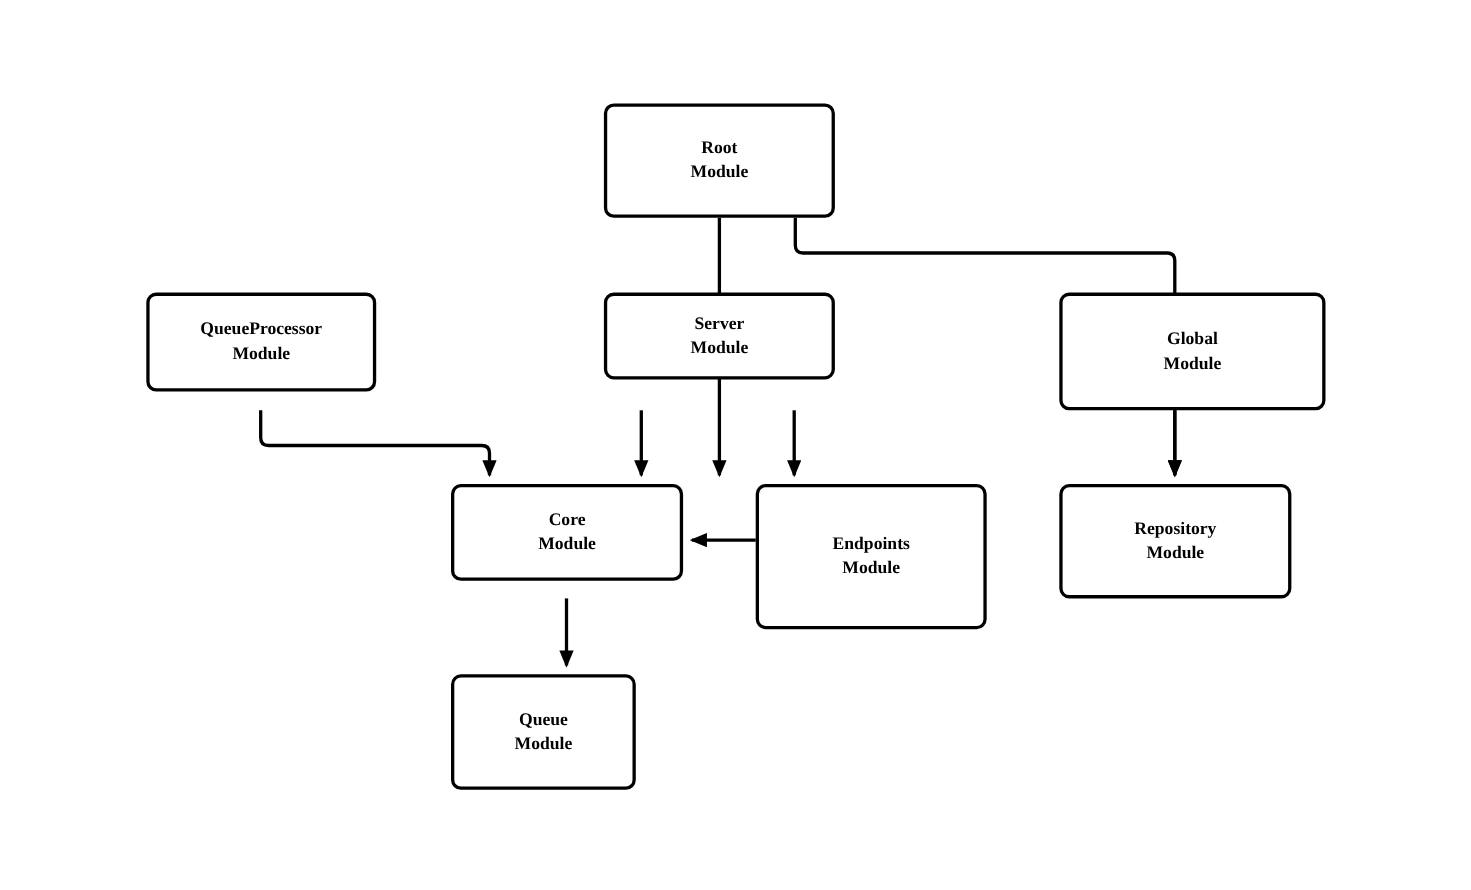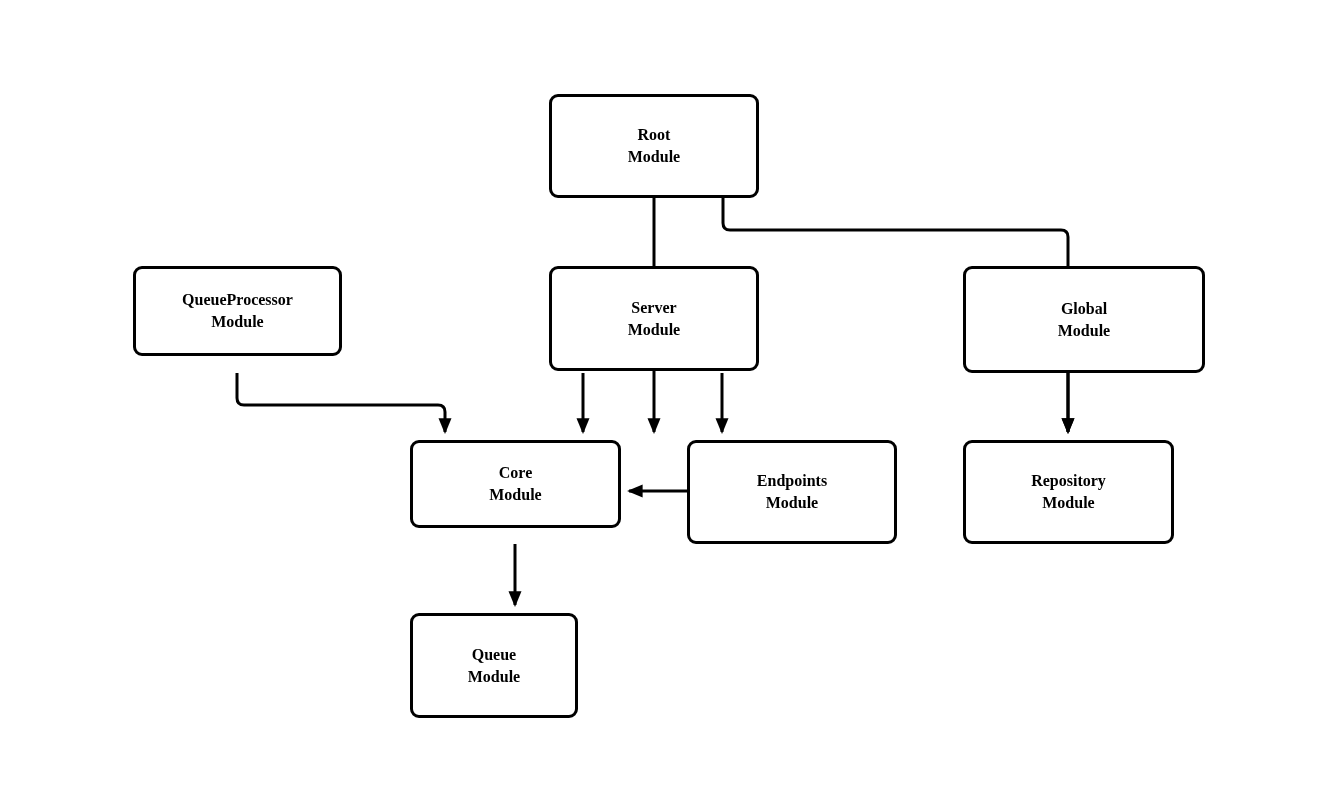--- a/index.html
+++ b/index.html
@@ -72,33 +72,33 @@
 
   <div id="node-layer">
       <div class="node" style="left: 549px; top: 94px; width: 210px; height: 104px; border-color: rgb(0, 0, 0);">
         <div class="node-line" style="color: rgb(0, 0, 0);">Root</div>
         <div class="node-line" style="color: rgb(0, 0, 0);">Module</div>
       </div>
       <div class="node" style="left: 133px; top: 266px; width: 209px; height: 90px; border-color: rgb(0, 0, 0);">
         <div class="node-line" style="color: rgb(0, 0, 0);">QueueProcessor</div>
         <div class="node-line" style="color: rgb(0, 0, 0);">Module</div>
       </div>
-      <div class="node" style="left: 549px; top: 266px; width: 210px; height: 105px; border-color: rgb(0, 0, 0);">
+      <div class="node" style="left: 549px; top: 266px; width: 210px; height: 79px; border-color: rgb(0, 0, 0);">
         <div class="node-line" style="color: rgb(0, 0, 0);">Server</div>
         <div class="node-line" style="color: rgb(0, 0, 0);">Module</div>
       </div>
       <div class="node" style="left: 963px; top: 266px; width: 242px; height: 107px; border-color: rgb(0, 0, 0);">
         <div class="node-line" style="color: rgb(0, 0, 0);">Global</div>
         <div class="node-line" style="color: rgb(0, 0, 0);">Module</div>
       </div>
       <div class="node" style="left: 410px; top: 440px; width: 211px; height: 88px; border-color: rgb(0, 0, 0);">
         <div class="node-line" style="color: rgb(0, 0, 0);">Core</div>
         <div class="node-line" style="color: rgb(0, 0, 0);">Module</div>
       </div>
-      <div class="node" style="left: 687px; top: 440px; width: 210px; height: 104px; border-color: rgb(0, 0, 0);">
+      <div class="node" style="left: 687px; top: 440px; width: 210px; height: 132px; border-color: rgb(0, 0, 0);">
         <div class="node-line" style="color: rgb(0, 0, 0);">Endpoints</div>
         <div class="node-line" style="color: rgb(0, 0, 0);">Module</div>
       </div>
       <div class="node" style="left: 963px; top: 440px; width: 211px; height: 104px; border-color: rgb(0, 0, 0);">
         <div class="node-line" style="color: rgb(0, 0, 0);">Repository</div>
         <div class="node-line" style="color: rgb(0, 0, 0);">Module</div>
       </div>
       <div class="node" style="left: 410px; top: 613px; width: 168px; height: 105px; border-color: rgb(0, 0, 0);">
         <div class="node-line" style="color: rgb(0, 0, 0);">Queue</div>
         <div class="node-line" style="color: rgb(0, 0, 0);">Module</div>

